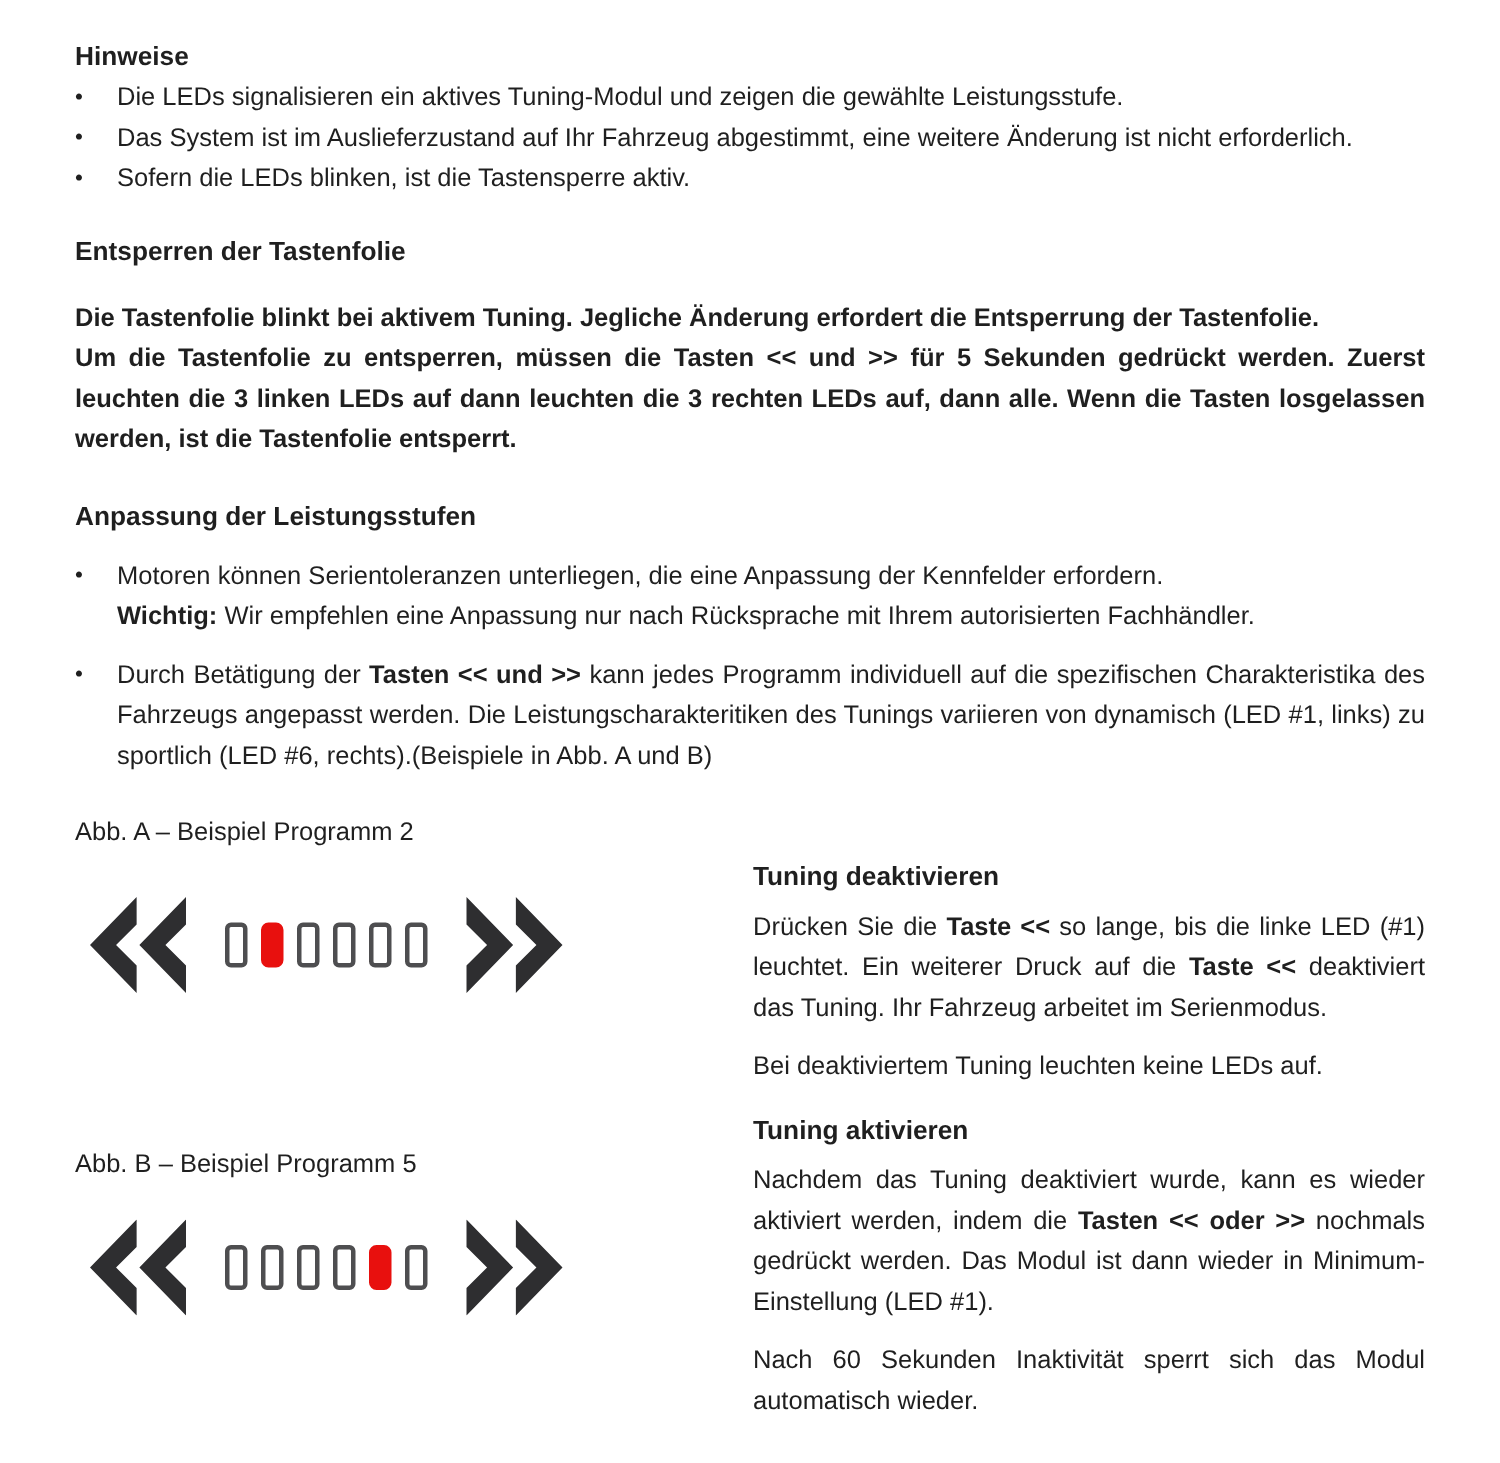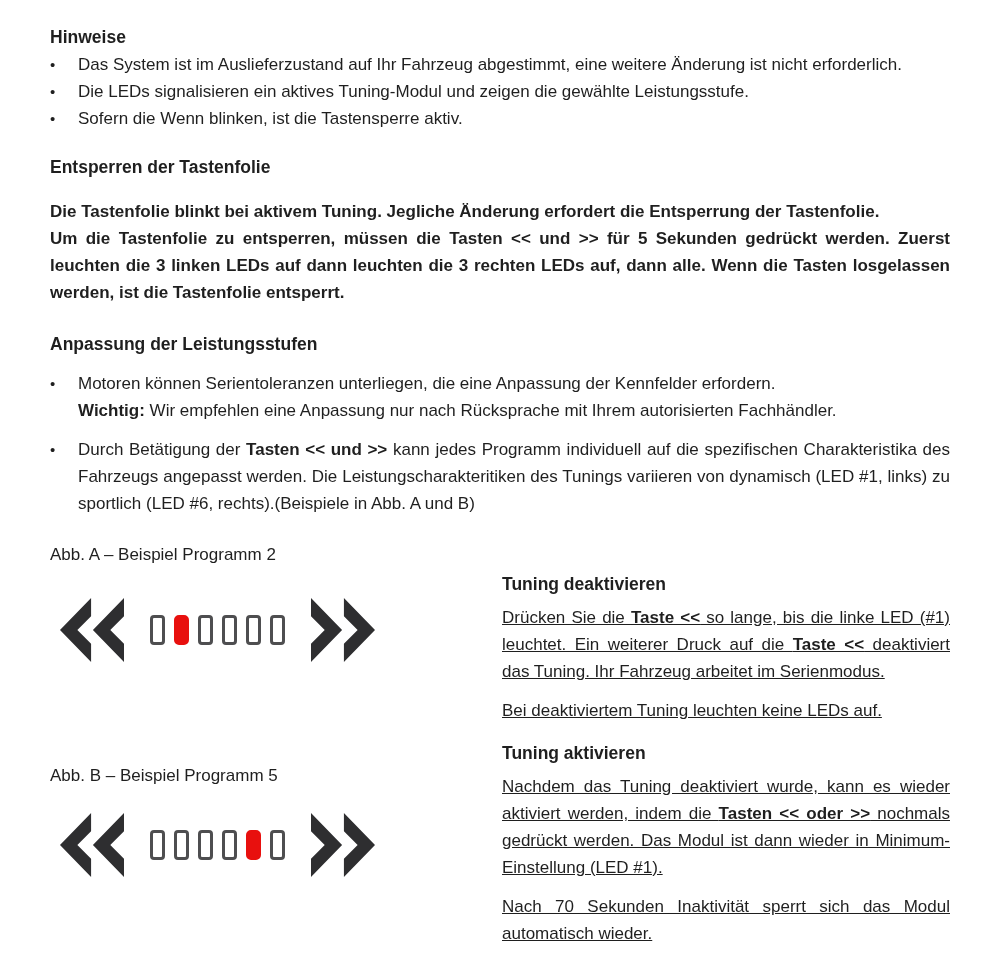--- a/index.html
+++ b/index.html
@@ -21,21 +21,21 @@
   
   .sec-entsperren{margin-top:22px;}
   .sec-entsperren .body{margin-top:17px;font-weight:bold;}
   .sec-anpassung{margin-top:25px;}
   .sec-anpassung .bullet{margin-top:12px;}
   
   .cols{display:flex;margin-top:24px;justify-content:flex-end;}
   .col-left{flex:0 0 452px;width:452px;}
   .col-right{flex:1;min-width:0;padding-top:30px;}
   .col-right .h{margin:0 0 6px 0;}
-  .col-right p{margin:0 0 12px 0;text-decoration:underline;}
+  .col-right p{margin:0 0 12px 0;}
   .col-right .h + p{margin-top:0;}
   .col-right .h:not(:first-child){margin-top:16px;}
   
   .fig-label{margin:0;}
   .figure{display:flex;align-items:center;gap:20px;margin:30px 0 0 4px;}
   .fig-label-b{margin-top:100px;}
   .figure-b{margin-top:24px;}
   .chev{color:var(--chevron,#2e2e30);flex:0 0 auto;display:block;}
   .leds{display:flex;align-items:center;gap:9px;}
   .led{
@@ -51,27 +51,27 @@
 </style>
 </head>
 <body>
 
 <div class="page">
 
   <section class="sec-hinweise">
     <h3 class="h">Hinweise</h3>
     <div class="bullets">
       <div class="bullet">
+        <div class="bt">Die LEDs signalisieren ein aktives Tuning-Modul und zeigen die gewählte Leistungsstufe.</div>
+      </div>
+      <div class="bullet">
         <div class="bt just">Das System ist im Auslieferzustand auf Ihr Fahrzeug abgestimmt, eine weitere Änderung ist nicht erforderlich.</div>
       </div>
       <div class="bullet">
-        <div class="bt">Die LEDs signalisieren ein aktives Tuning-Modul und zeigen die gewählte Leistungsstufe.</div>
-      </div>
-      <div class="bullet">
-        <div class="bt">Sofern die Wenn blinken, ist die Tastensperre aktiv.</div>
+        <div class="bt">Sofern die LEDs blinken, ist die Tastensperre aktiv.</div>
       </div>
     </div>
   </section>
 
   <section class="sec-entsperren">
     <h3 class="h">Entsperren der Tastenfolie</h3>
     <div class="body">
       <p>Die Tastenfolie blinkt bei aktivem Tuning. Jegliche Änderung erfordert die Entsperrung der Tastenfolie.</p>
       <p class="just"><span>Um die Tastenfolie zu entsperren, müssen die </span><b>Tasten &lt;&lt; und &gt;&gt;</b><span> für 5 Sekunden gedrückt werden. Zuerst leuchten die 3 linken LEDs auf dann leuchten die 3 rechten LEDs auf, dann alle. Wenn die Tasten losgelassen werden, ist die Tastenfolie entsperrt.</span></p>
     </div>
@@ -135,17 +135,17 @@
       </div>
     </div>
 
     <div class="col-right">
       <h3 class="h">Tuning deaktivieren</h3>
       <p class="just"><span>Drücken Sie die </span><b>Taste &lt;&lt;</b><span> so lange, bis die linke LED (#1) leuchtet. Ein weiterer Druck auf die </span><b>Taste &lt;&lt;</b><span> deaktiviert das Tuning. Ihr Fahrzeug arbeitet im Serienmodus.</span></p>
       <p>Bei deaktiviertem Tuning leuchten keine LEDs auf.</p>
 
       <h3 class="h">Tuning aktivieren</h3>
       <p class="just"><span>Nachdem das Tuning deaktiviert wurde, kann es wieder aktiviert werden, indem die </span><b>Tasten &lt;&lt; oder &gt;&gt;</b><span> nochmals gedrückt werden. Das Modul ist dann wieder in Minimum-Einstellung (LED #1).</span></p>
-      <p class="just">Nach 70 Sekunden Inaktivität sperrt sich das Modul automatisch wieder.</p>
+      <p class="just">Nach 60 Sekunden Inaktivität sperrt sich das Modul automatisch wieder.</p>
     </div>
 
   </div>
 </div>
 
 </body></html>

